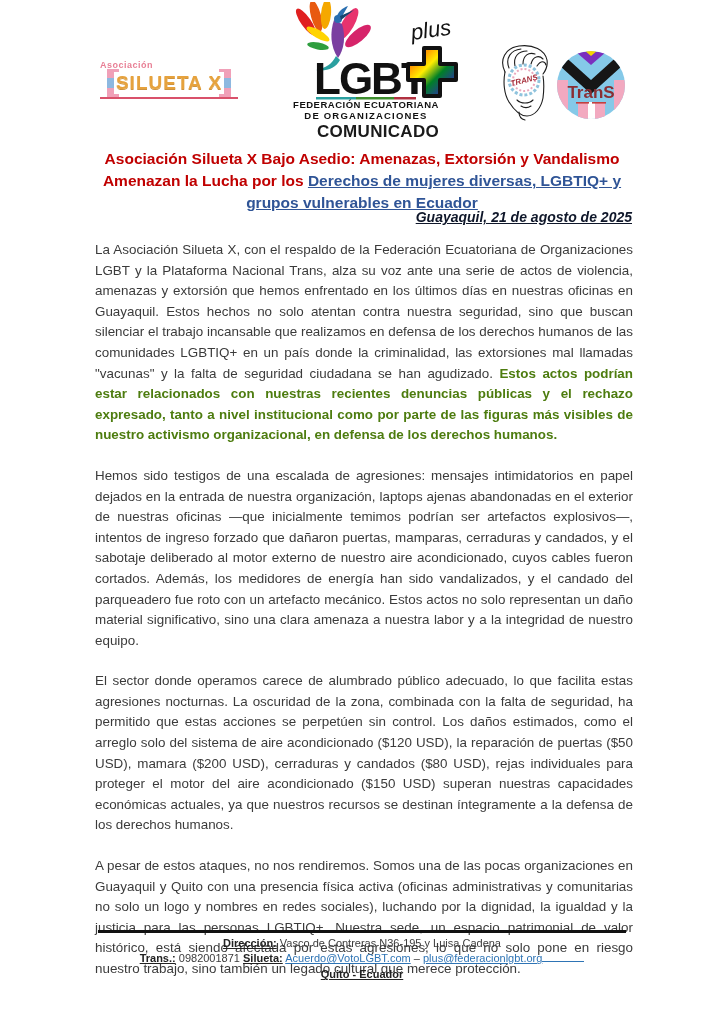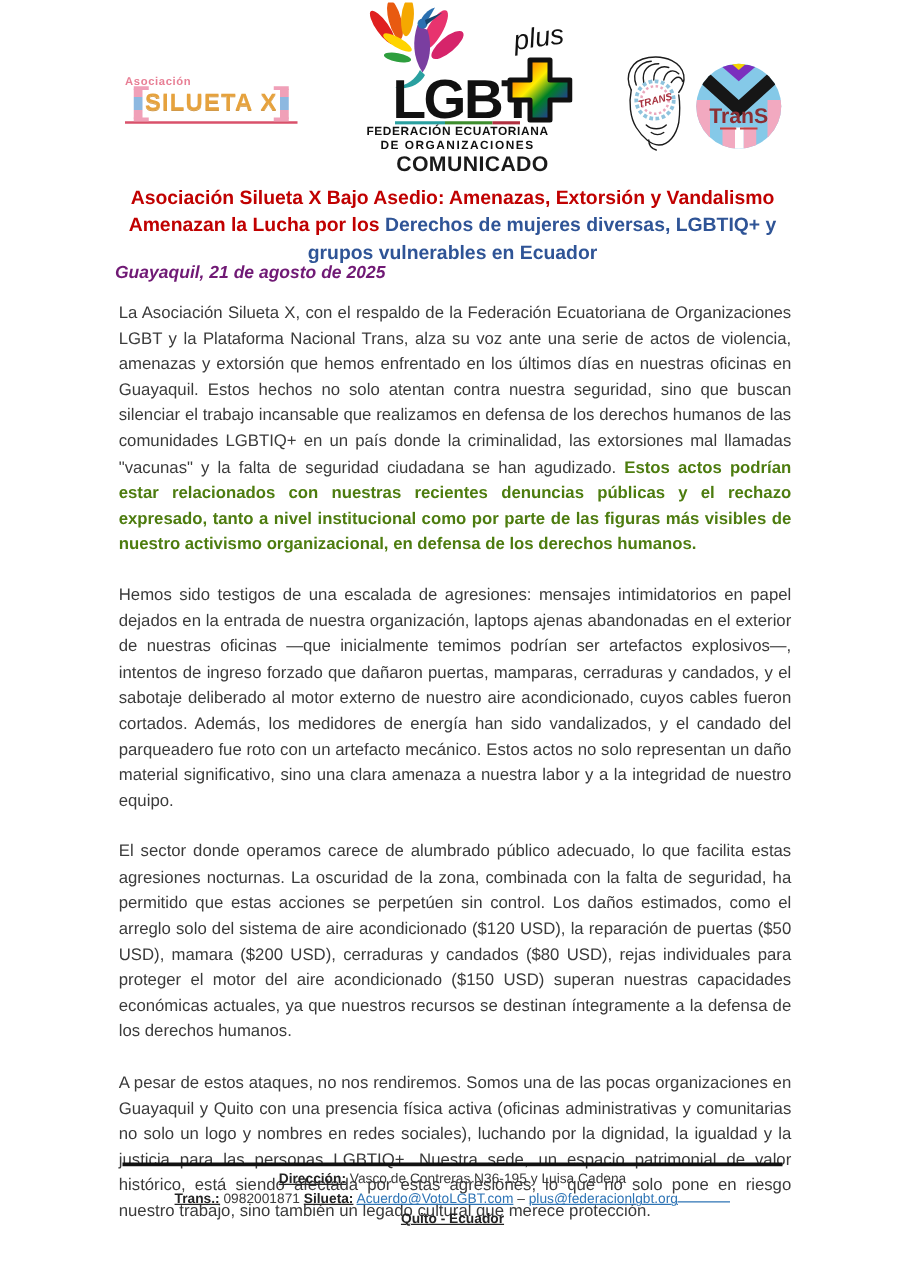--- a/index.html
+++ b/index.html
@@ -23,23 +23,23 @@
   .silueta-underline{height:2px;background:#d9516b;margin-top:2px;}
   .lgbt-logo{position:absolute;left:278px;top:2px;width:180px;height:118px;}
   .face-logo{position:absolute;left:489px;top:42px;width:70px;height:80px;}
   .trans-logo{position:absolute;left:556px;top:50px;width:70px;height:70px;}
   
   .title{margin:0;position:absolute;top:122px;left:0;width:724px;text-align:center;
     font-size:17px;font-weight:bold;color:#1a1a1a;letter-spacing:.3px;padding-left:16px;}
   .headline{margin:0;position:absolute;top:148px;left:92px;width:540px;text-align:center;
     font-size:15.5px;font-weight:bold;line-height:1.42;}
   .headline .red{color:#c00000;}
-  .headline .blue{color:#2f5496;}
-  .dateline{position:absolute;top:209px;left:92px;width:540px;
-    font-size:14px;font-weight:bold;font-style:italic;color:#701a75;}
+  .headline .blue{color:#2f5496;text-decoration:underline;}
+  .dateline{position:absolute;top:209px;left:92px;width:540px;text-align:right;
+    font-size:14px;font-weight:bold;font-style:italic;color:#0f172a;text-decoration:underline;}
   
   .body-text{position:absolute;top:240px;left:95px;width:538px;
     font-size:13.4px;line-height:20.6px;text-align:justify;color:#3b3b3b;}
   .para{margin:0 0 20px 0;}
   .para .b{font-weight:bold;color:#4d7c0f;}
   
   .footer{position:absolute;top:930px;left:98px;width:528px;text-align:center;
     font-size:11px;line-height:1.45;color:#3b3b3b;}
   .footer-rule{height:2.5px;background:#111;margin-bottom:3px;}
   .footer b{color:#222;text-decoration:underline;}

